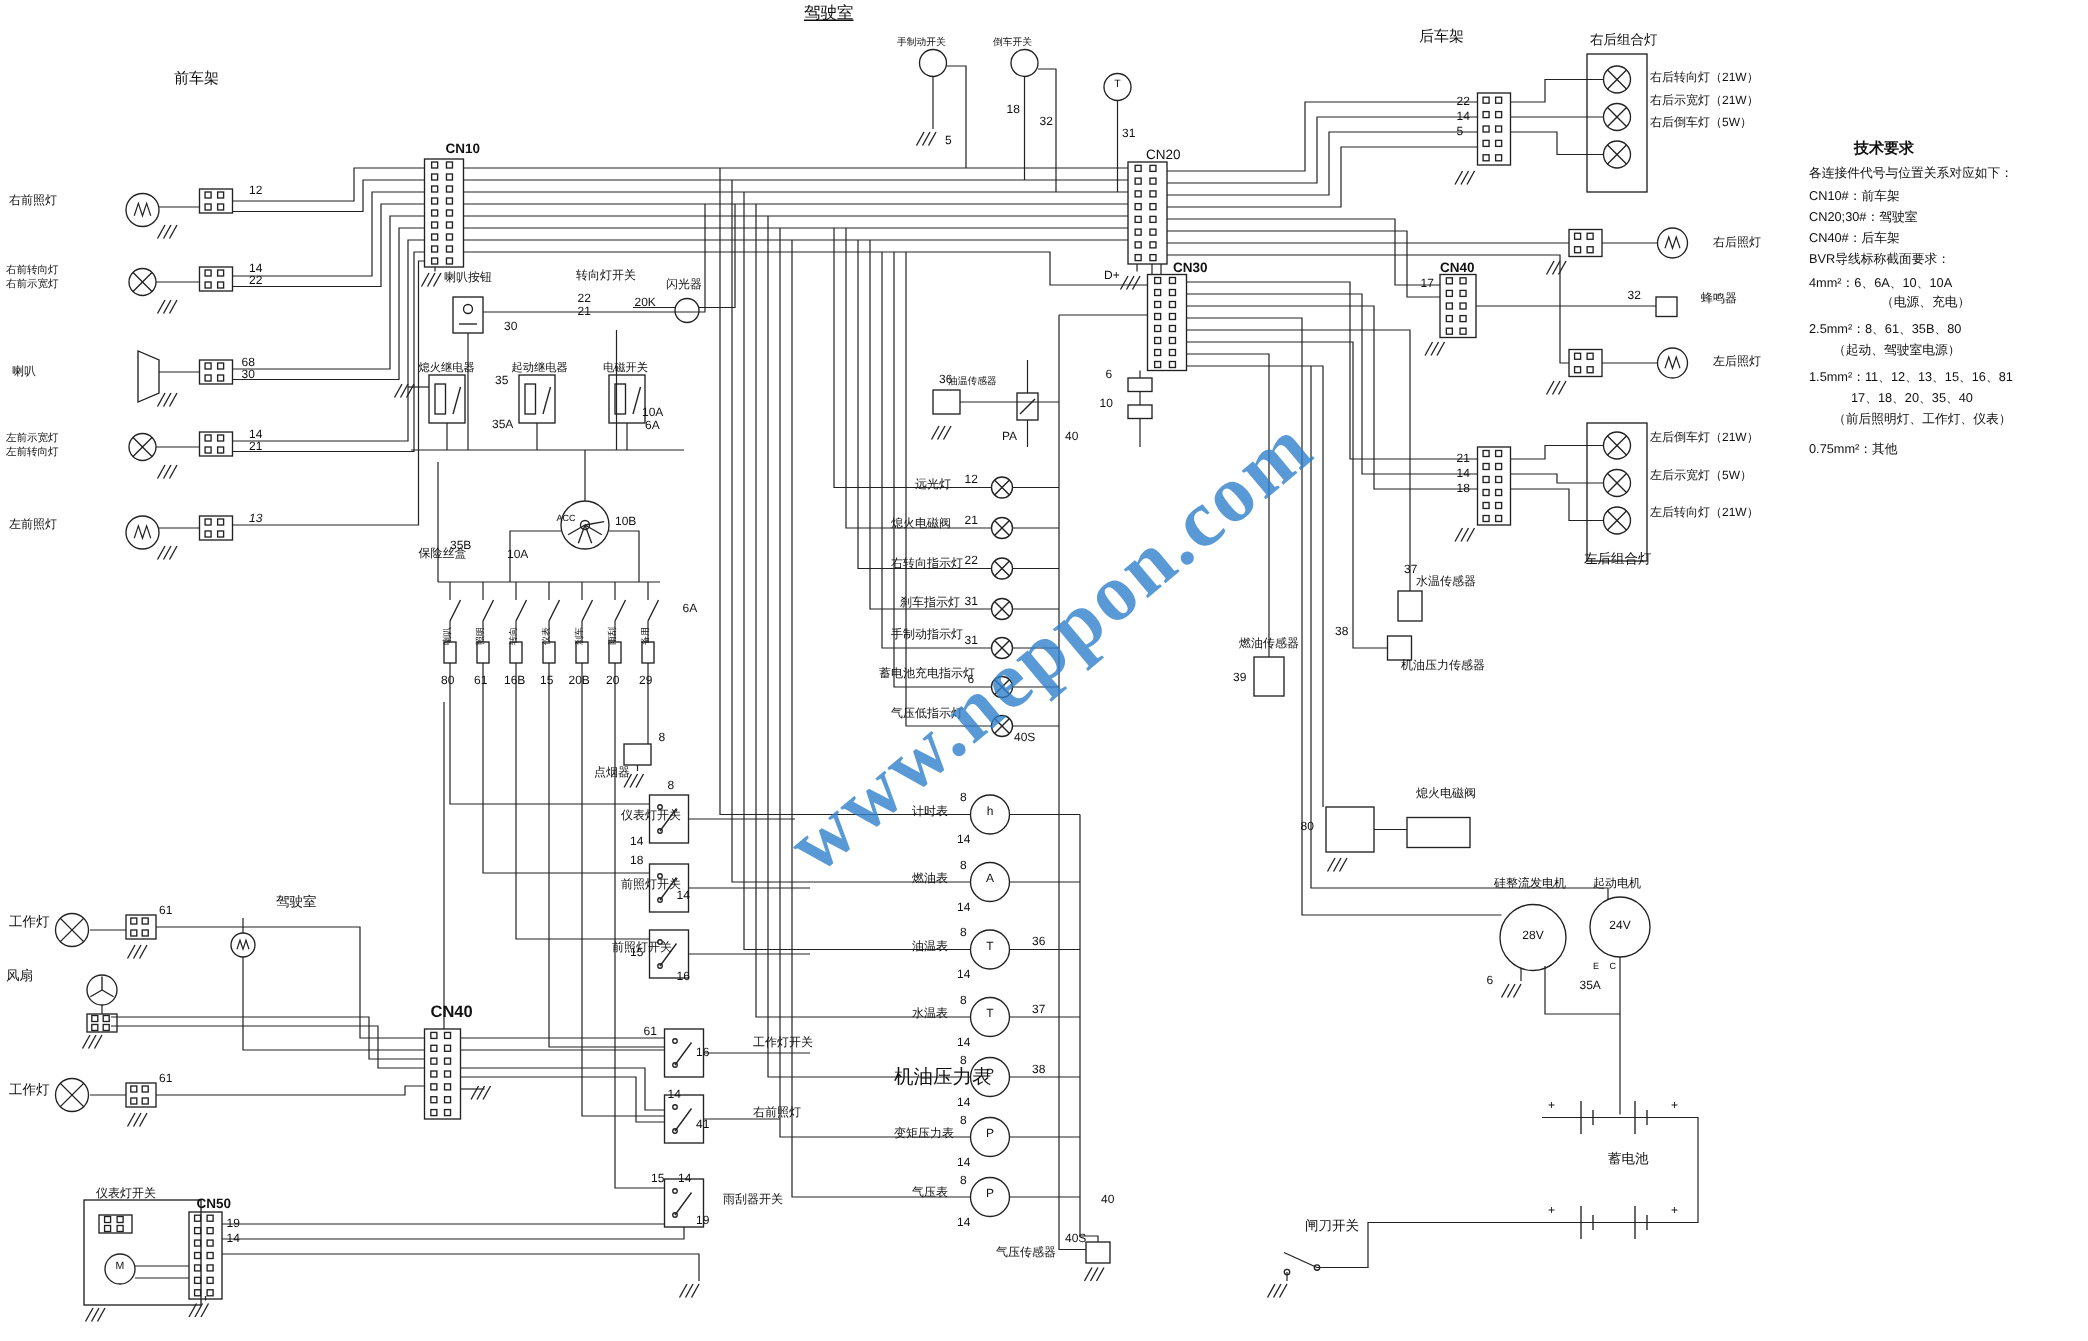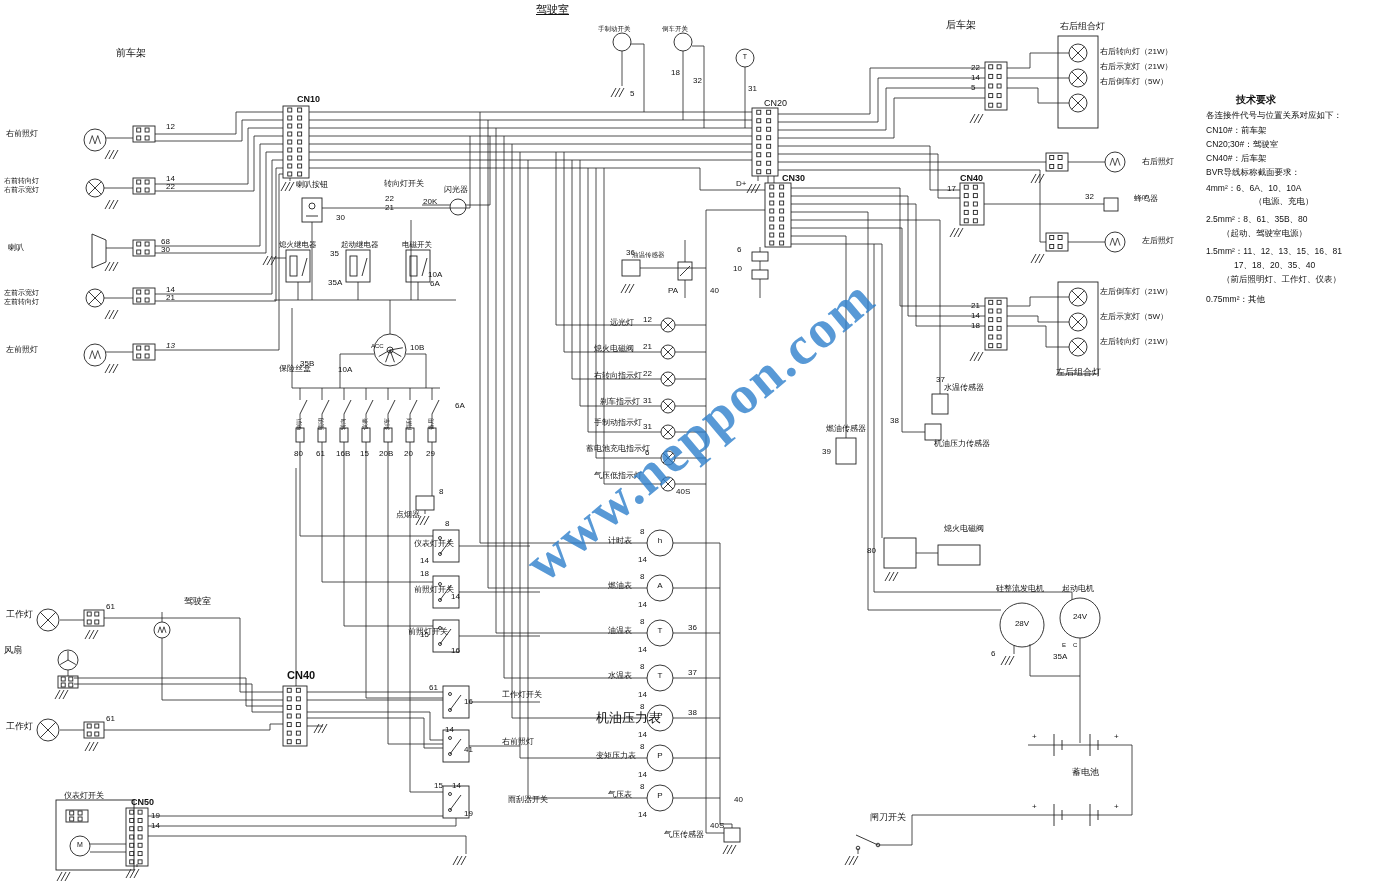--- a/index.html
+++ b/index.html
@@ -628,21 +628,21 @@
       <span class="lb" style="left: 279px; top: 365px; font-size: 8px;">保险丝盒</span>
       <span class="lb" style="left: 396px; top: 511px; font-size: 8px;">点烟器</span>
       <span class="lb" style="left: 598px; top: 26px; font-size: 6.5px;">手制动开关</span>
       <span class="lb" style="left: 662px; top: 26px; font-size: 6.5px;">倒车开关</span>
       <span class="lb" style="left: 632px; top: 252px; font-size: 6.5px;">油温传感器</span>
       <span class="lb" style="left: 414px; top: 540px; font-size: 8px;">仪表灯开关</span>
       <span class="lb" style="left: 414px; top: 586px; font-size: 8px;">前照灯开关</span>
       <span class="lb" style="left: 408px; top: 628px; font-size: 8px;">前照灯开关</span>
       <span class="lb" style="left: 502px; top: 691px; font-size: 8px;">工作灯开关</span>
       <span class="lb" style="left: 502px; top: 738px; font-size: 8px;">右前照灯</span>
-      <span class="lb" style="left: 508px; top: 796px; font-size: 8px;">雨刮器开关</span>
+      <span class="lb" style="left: 482px; top: 796px; font-size: 8px;">雨刮器开关</span>
       <span class="lb" style="left: 610px; top: 319px; font-size: 8px;">远光灯</span>
       <span class="lb" style="left: 594px; top: 345px; font-size: 8px;">熄火电磁阀</span>
       <span class="lb" style="left: 594px; top: 372px; font-size: 8px;">右转向指示灯</span>
       <span class="lb" style="left: 600px; top: 398px; font-size: 8px;">刹车指示灯</span>
       <span class="lb" style="left: 594px; top: 419px; font-size: 8px;">手制动指示灯</span>
       <span class="lb" style="left: 586px; top: 445px; font-size: 8px;">蓄电池充电指示灯</span>
       <span class="lb" style="left: 594px; top: 472px; font-size: 8px;">气压低指示灯</span>
       <span class="lb" style="left: 608px; top: 537px; font-size: 8px;">计时表</span>
       <span class="lb" style="left: 608px; top: 582px; font-size: 8px;">燃油表</span>
       <span class="lb" style="left: 608px; top: 627px; font-size: 8px;">油温表</span>

